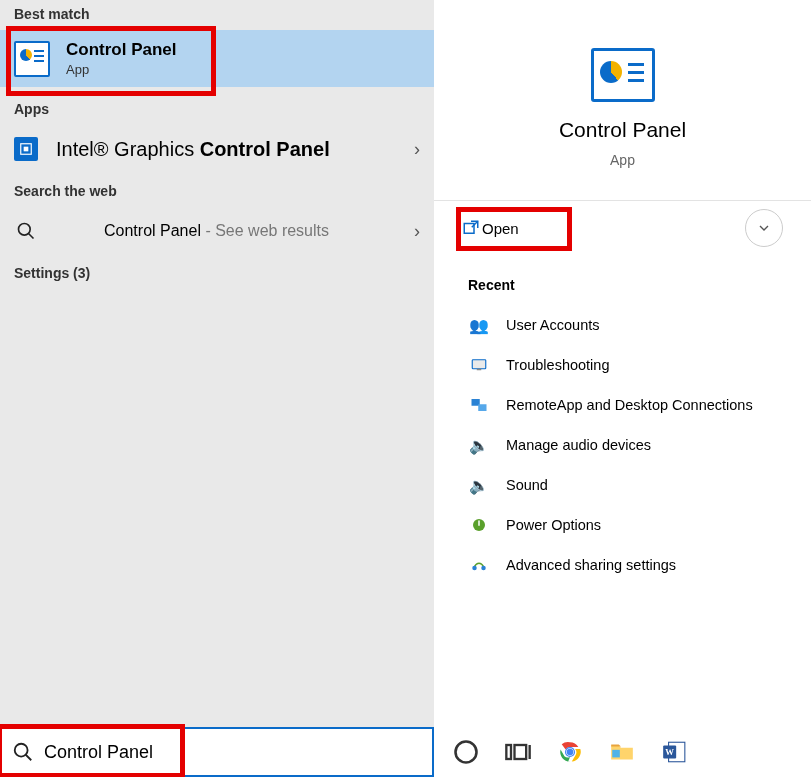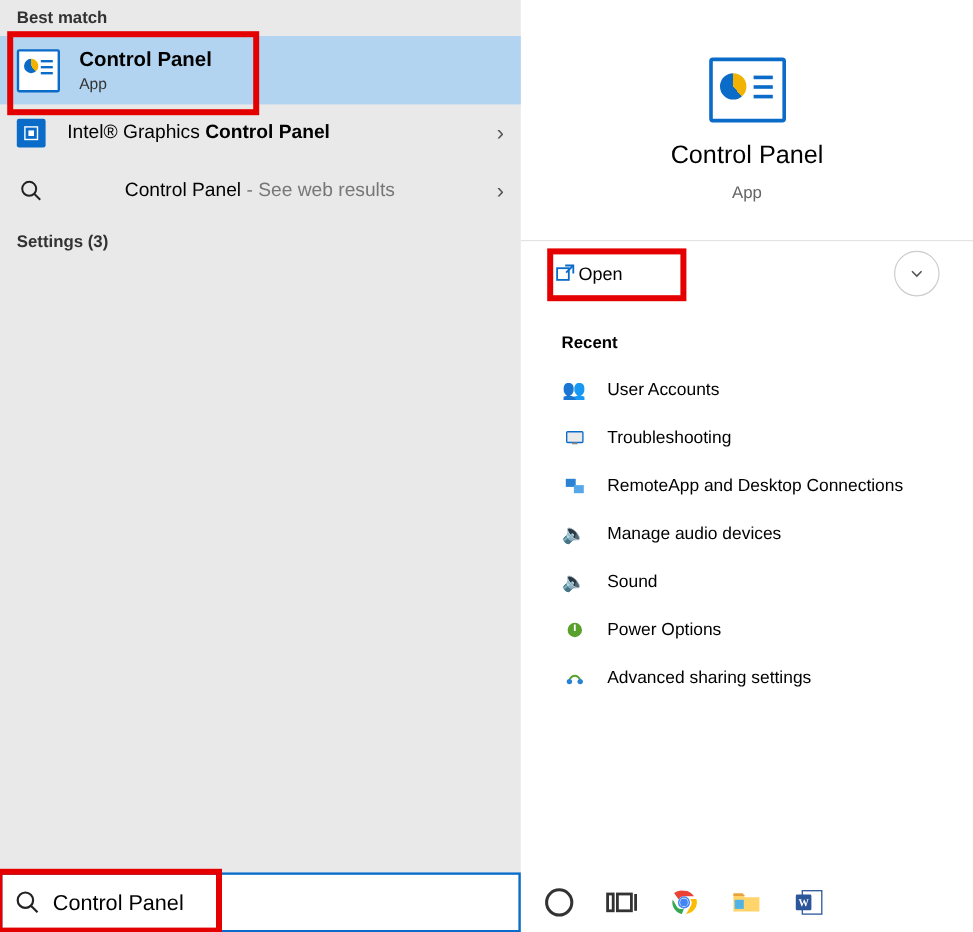--- a/index.html
+++ b/index.html
@@ -147,34 +147,36 @@
 
     <div class="best-match-item">
       <div class="cp-icon-small"></div>
       <div>
         <div class="bm-title">Control Panel</div>
         <div class="bm-sub">App</div>
       </div>
       <div class="callout" style="left:6px; top:-4px; width:210px; height:70px;"></div>
     </div>
 
+    <div class="section-header" style="padding-top:14px;">Apps</div>
 
     <div class="result-row">
       <div class="intel-icon">
         <svg viewBox="0 0 24 24" width="14" height="14">
             <rect x="3" y="3" width="18" height="18" fill="none" stroke="#fff" stroke-width="2"></rect>
             <rect x="8" y="8" width="8" height="8" fill="#fff"></rect>
           </svg>
       </div>
-      <div style="font-size:16px;">
+      <div style="font-size:20px;">
         <span>Intel® Graphics </span><strong>Control Panel</strong>
       </div>
       <div class="chev">›</div>
     </div>
 
+    <div class="section-header" style="padding-top:10px;">Search the web</div>
 
     <div class="result-row">
       <div class="search-icon-sm">
         <svg viewBox="0 0 24 24" width="20" height="20">
             <circle cx="10" cy="10" r="7" fill="none" stroke="#222" stroke-width="2"></circle>
             <line x1="15" y1="15" x2="21" y2="21" stroke="#222" stroke-width="2"></line>
           </svg>
       </div>
       <div style="font-size:16px;margin-left:48px;">
         <span>Control Panel</span><span class="dim"> - See web results</span>

